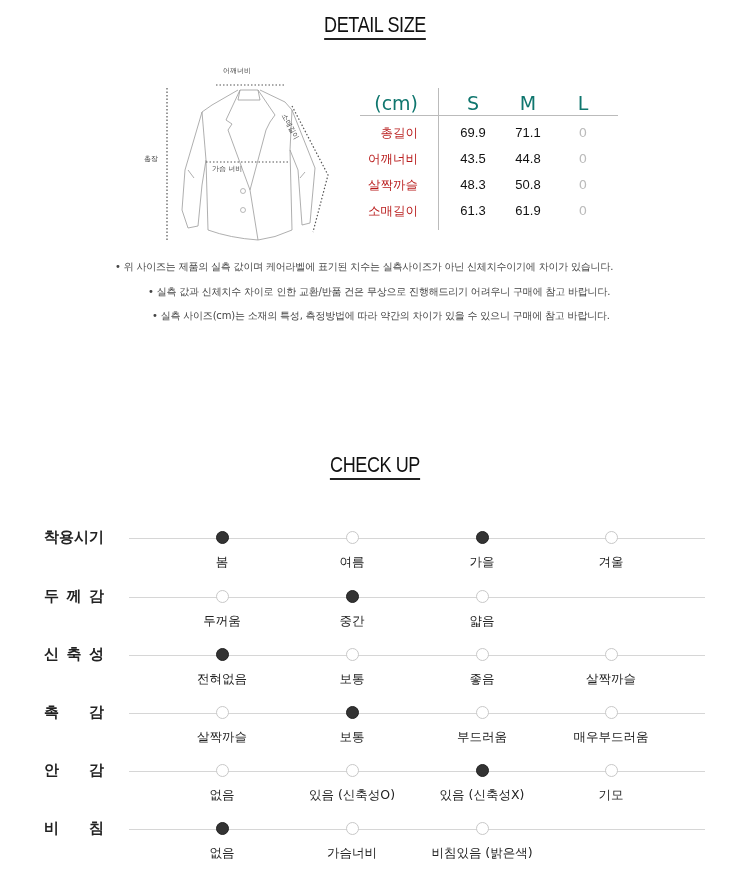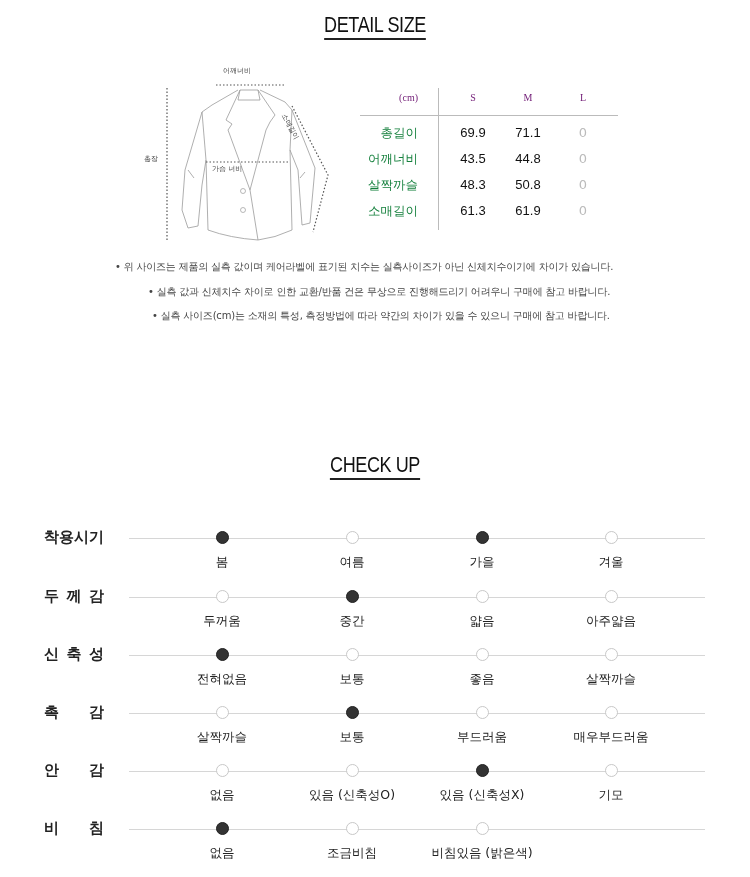--- a/index.html
+++ b/index.html
@@ -26,25 +26,25 @@
     #dl-length { left: 4px; top: 94px; }
     #dl-chest { left: 72px; top: 104px; }
     #dl-sleeve { left: 148px; top: 52px; transform: rotate(62deg); transform-origin: left top; }
 
     
     .size-table { position: absolute; left: 360px; top: 88px; width: 258px; }
     .size-table .vline { position: absolute; left: 78px; top: 0; width: 1px; height: 142px; background: #bbb; }
     .size-table .hline { position: absolute; left: 0; top: 27px; width: 258px; height: 1px; background: #bbb; }
     .trow { position: absolute; left: 0; width: 258px; height: 20px; font-size: 13px; }
     .trow .c { position: absolute; top: 0; text-align: center; width: 50px; }
-    .trow .c0 { left: 0; width: 58px; text-align: right; color: #15803d; }
+    .trow .c0 { left: 0; width: 58px; text-align: right; color: #b91c1c; }
     .trow .c1 { left: 88px; }
     .trow .c2 { left: 143px; }
     .trow .c3 { left: 198px; color: #bbb; }
-    .trow.head .c { color: #701a75; font-size: 10px; font-family: Liberation Serif, serif; }
+    .trow.head .c { color: #0f766e; font-size: 19px; }
     .trow.data .c1, .trow.data .c2 { color: #111; font-family: "Liberation Sans", sans-serif; font-size: 13px; }
     .trow.data .c0 { font-size: 12.5px; }
 
     
     .notes { position: absolute; left: 0; top: 260px; width: 750px; }
     .note { position: absolute; font-size: 10px; color: #444; white-space: nowrap; letter-spacing: -0.2px; }
     #note-0 { left: 115px; top: 0; }
     #note-1 { left: 148px; top: 25px; }
     #note-2 { left: 152px; top: 49px; }
 
@@ -187,24 +187,20 @@
         <span class="olabel">중간</span>
       </div>
       <div class="opt" style="left: 222px;">
         <span class="dot"></span>
         <span class="olabel">두꺼움</span>
       </div>
       <div class="opt" style="left: 482px;">
         <span class="dot"></span>
         <span class="olabel">얇음</span>
       </div>
-      <div class="opt" style="left: 611px;">
-        <span class="dot"></span>
-        <span class="olabel">아주얇음</span>
-      </div>
     </div>
     <div class="crow" style="top: 655px;">
       <div class="label">
         <span>신</span>
         <span>축</span>
         <span>성</span>
       </div>
       <div class="track"></div>
       <div class="opt" style="left: 222px;">
         <span class="dot on"></span>
@@ -274,20 +270,20 @@
         <span>비</span>
         <span>침</span>
       </div>
       <div class="track"></div>
       <div class="opt" style="left: 222px;">
         <span class="dot on"></span>
         <span class="olabel">없음</span>
       </div>
       <div class="opt" style="left: 352px;">
         <span class="dot"></span>
-        <span class="olabel">조금비침</span>
+        <span class="olabel">가슴너비</span>
       </div>
       <div class="opt" style="left: 482px;">
         <span class="dot"></span>
         <span class="olabel">비침있음 (밝은색)</span>
       </div>
     </div>
   </div>
 
 </body></html>

